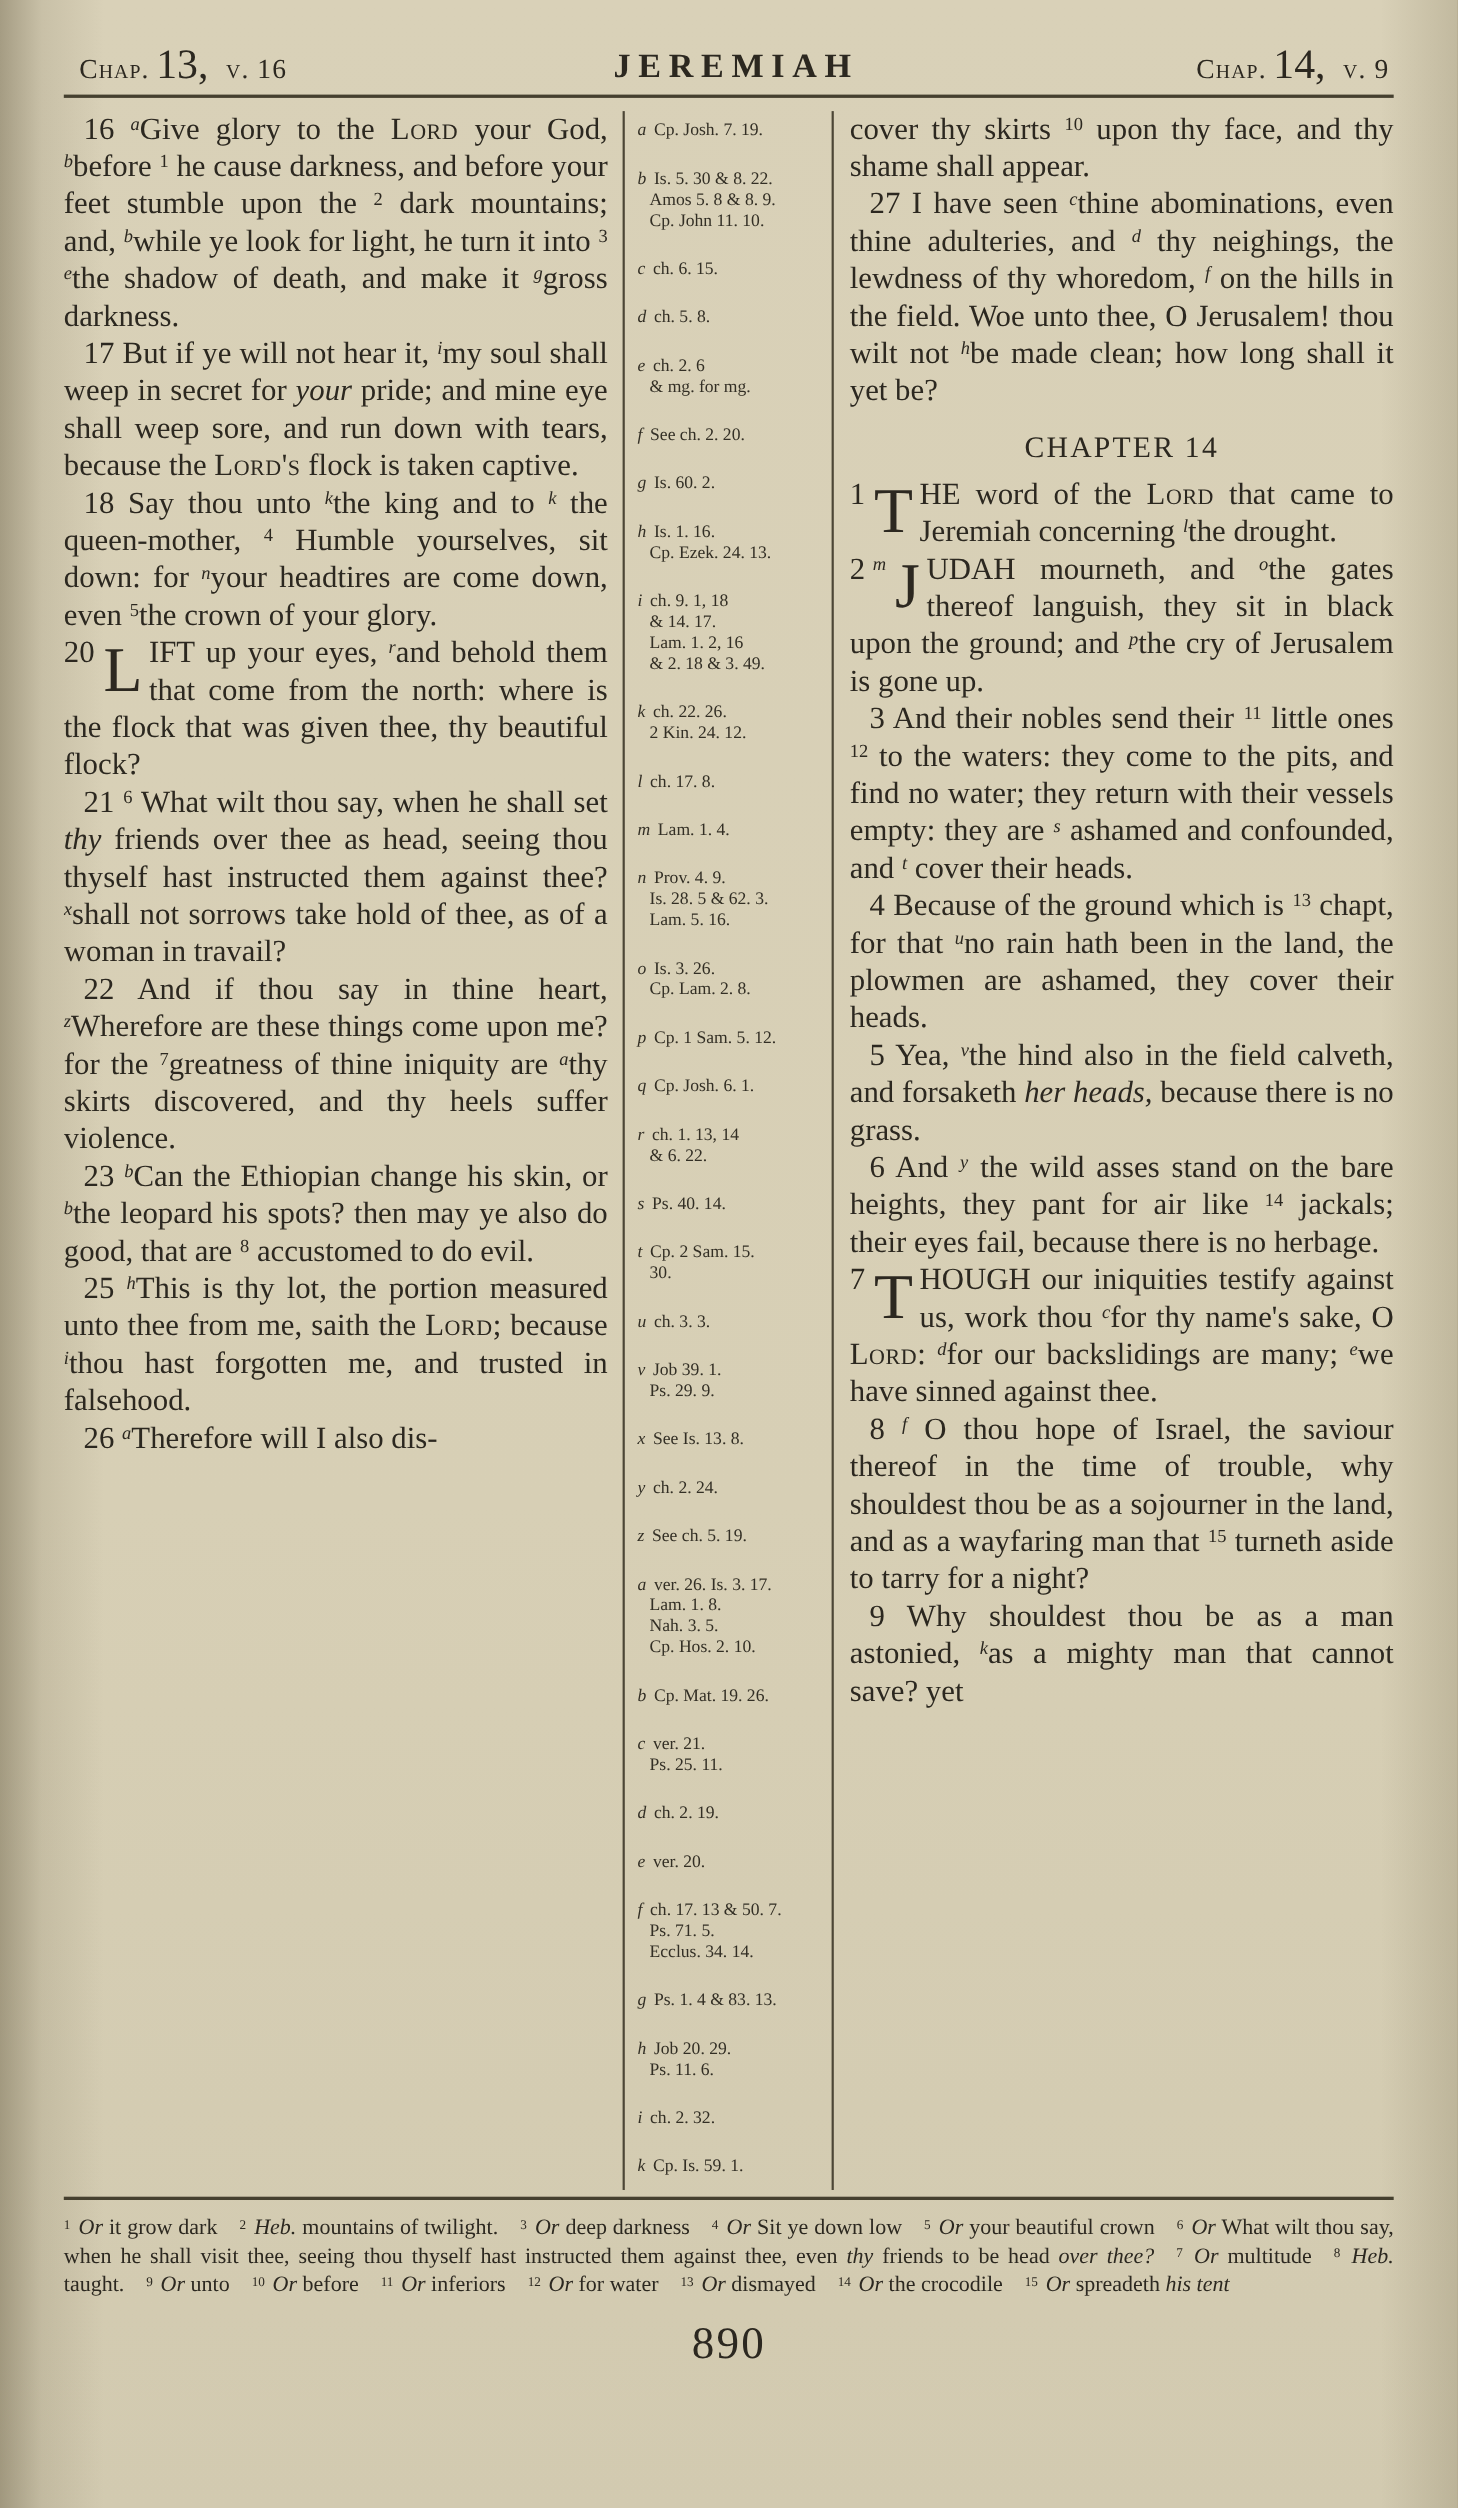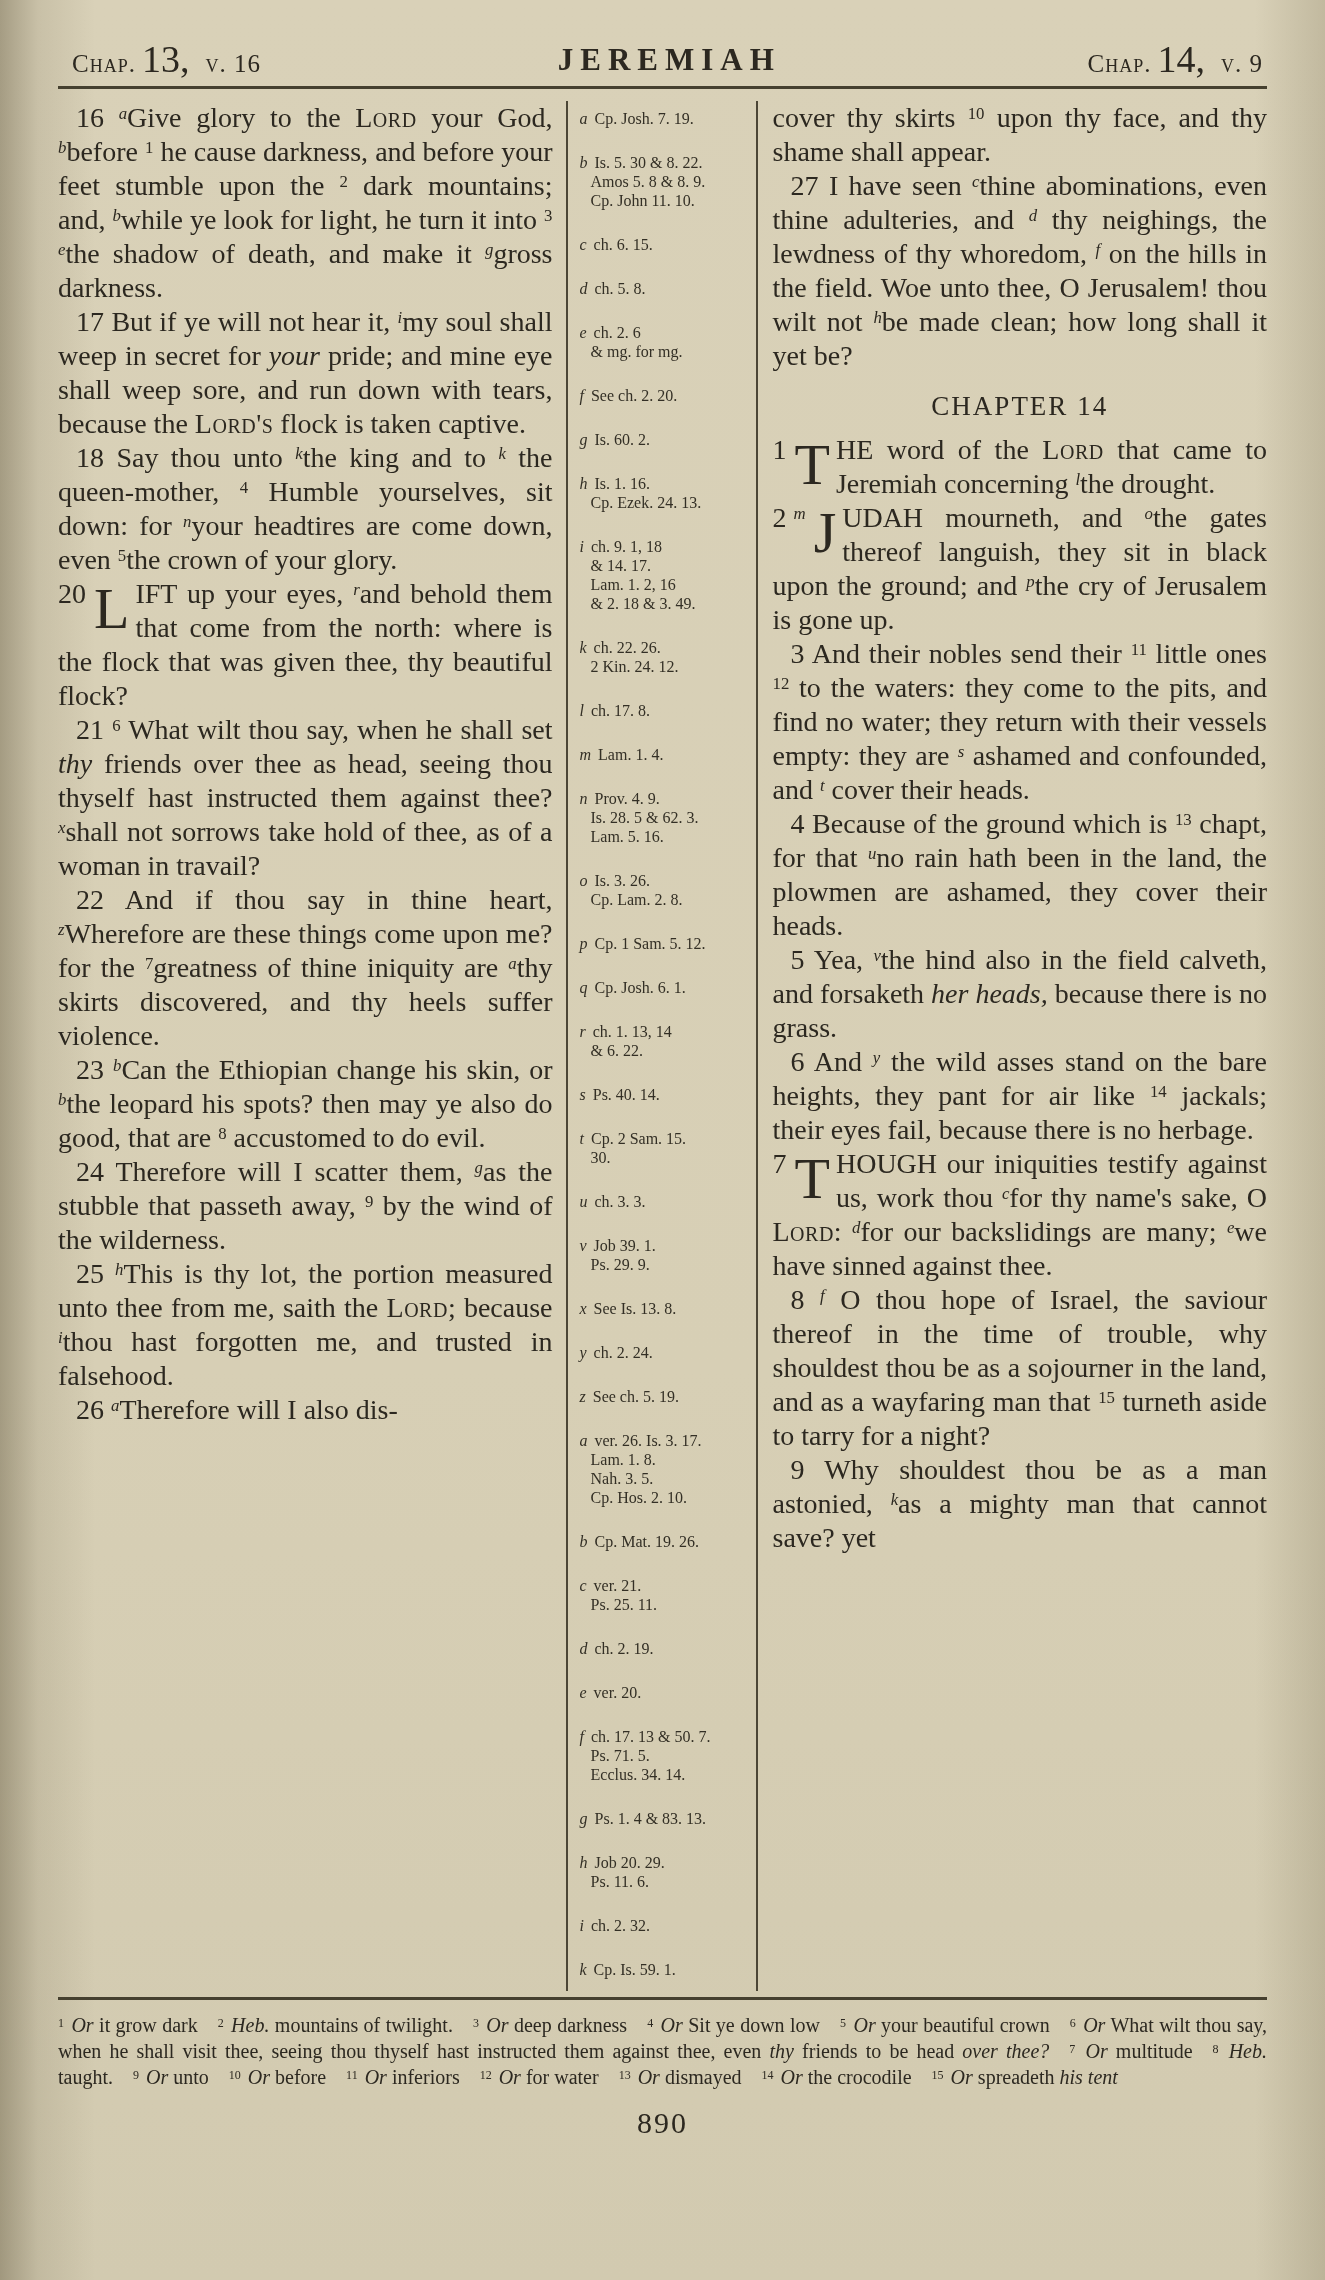--- a/index.html
+++ b/index.html
@@ -50,21 +50,21 @@
   .chapter-heading { text-align: center; font-size: 27px; letter-spacing: 2px; margin: 16px 0 10px 0; text-indent: 0; }
   
   .footnotes {
     margin: 6px 58px 0 58px;
     border-top: 3px solid #45402f;
     padding-top: 12px;
     font-size: 20px; line-height: 26px;
     text-align: justify;
   }
   .footnotes sup { margin-right: 2px; }
-  .page-number { text-align: center; font-size: 30px; letter-spacing: 2px; margin-top: 16px; }
+  .page-number { text-align: center; font-size: 41px; letter-spacing: 2px; margin-top: 16px; }
 </style>
 </head>
 <body>
 
 <div class="page">
 
   <header class="header">
     <div class="chap">
       <span class="sc">Chap.</span>
       <span class="big">13,</span>
@@ -82,21 +82,20 @@
 
   <main class="cols">
     <section class="text-col left">
         <p class="verse">16 <sup>a</sup>Give glory to the <span class="lord">Lord</span> your God, <sup>b</sup>before <sup class="n">1</sup> he cause darkness, and before your feet stumble upon the <sup class="n">2</sup> dark mountains; and, <sup>b</sup>while ye look for light, he turn it into <sup class="n">3</sup> <sup>e</sup>the shadow of death, and make it <sup>g</sup>gross darkness.</p>
         <p class="verse">17 But if ye will not hear it, <sup>i</sup>my soul shall weep in secret for <i>your</i> pride; and mine eye shall weep sore, and run down with tears, because the <span class="lord">Lord's</span> flock is taken captive.</p>
         <p class="verse">18 Say thou unto <sup>k</sup>the king and to <sup>k</sup> the queen-mother, <sup class="n">4</sup> Humble yourselves, sit down: for <sup>n</sup>your headtires are come down, even <sup class="n">5</sup>the crown of your glory.</p>
         <p class="verse has-dc"><span class="vnum">20</span><span class="dc">L</span>IFT up your eyes, <sup>r</sup>and behold them that come from the north: where is the flock that was given thee, thy beautiful flock?</p>
         <p class="verse">21 <sup class="n">6</sup> What wilt thou say, when he shall set <i>thy</i> friends over thee as head, seeing thou thyself hast instructed them against thee? <sup>x</sup>shall not sorrows take hold of thee, as of a woman in travail?</p>
         <p class="verse">22 And if thou say in thine heart, <sup>z</sup>Wherefore are these things come upon me? for the <sup class="n">7</sup>greatness of thine iniquity are <sup>a</sup>thy skirts discovered, and thy heels suffer violence.</p>
         <p class="verse">23 <sup>b</sup>Can the Ethiopian change his skin, or <sup>b</sup>the leopard his spots? then may ye also do good, that are <sup class="n">8</sup> accustomed to do evil.</p>
-        <p class="verse">24 Therefore will I scatter them, <sup>g</sup>as the stubble that passeth away, <sup class="n">9</sup> by the wind of the wilderness.</p>
         <p class="verse">25 <sup>h</sup>This is thy lot, the portion measured unto thee from me, saith the <span class="lord">Lord</span>; because <sup>i</sup>thou hast forgotten me, and trusted in falsehood.</p>
         <p class="verse">26 <sup>a</sup>Therefore will I also dis-</p>
       </section>
 
     <aside class="refs">
         <p class="ref-entry"><i class="rl">a</i> Cp. Josh. 7. 19.</p>
         <p class="ref-entry"><i class="rl">b</i> Is. 5. 30 &amp; 8. 22.
 Amos 5. 8 &amp; 8. 9.
 Cp. John 11. 10.</p>
         <p class="ref-entry"><i class="rl">c</i> ch. 6. 15.</p>

